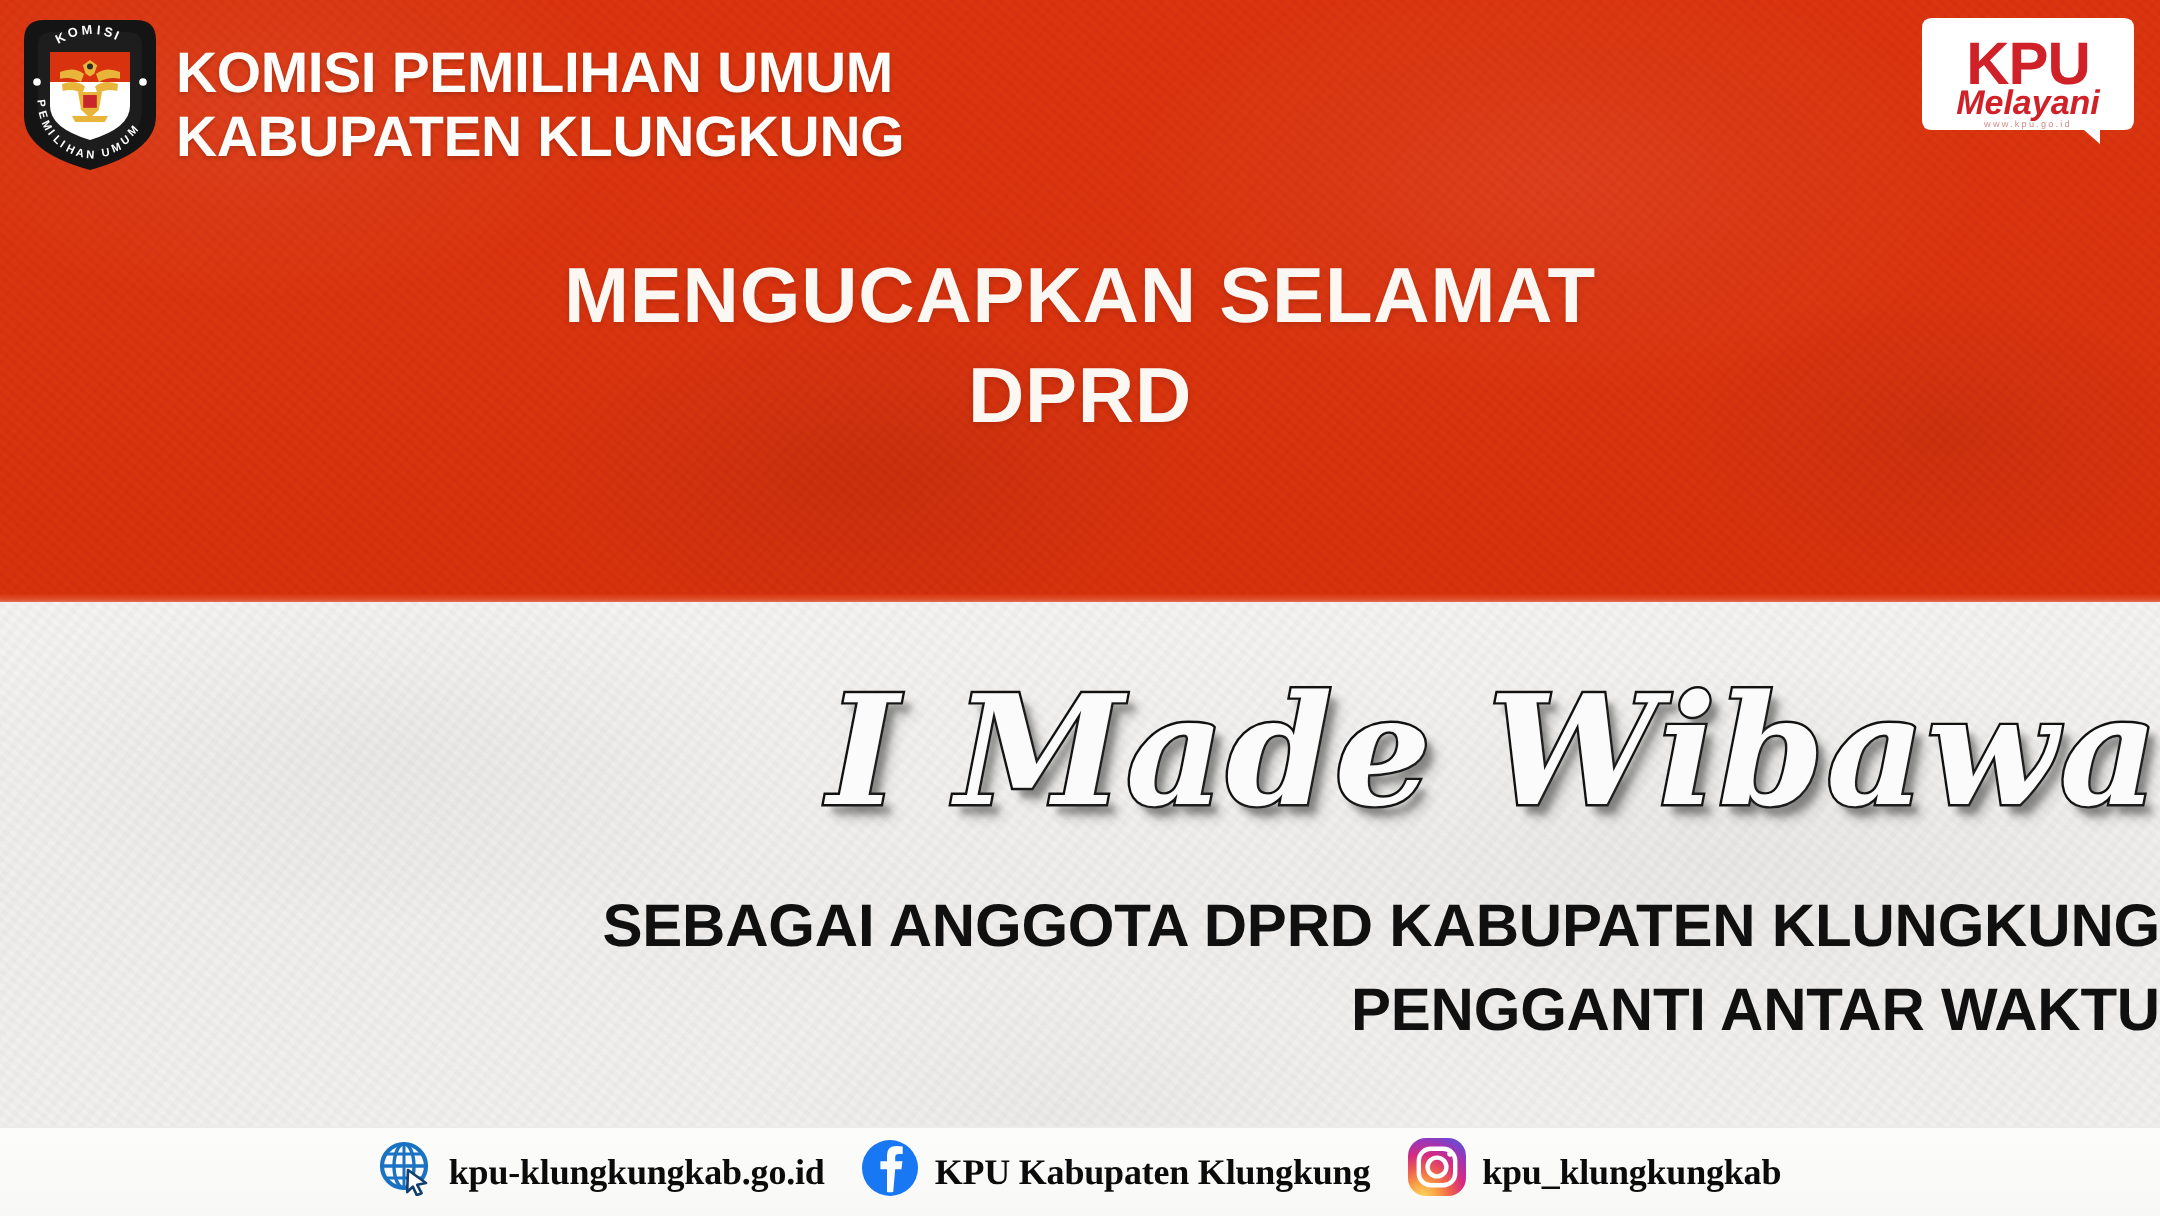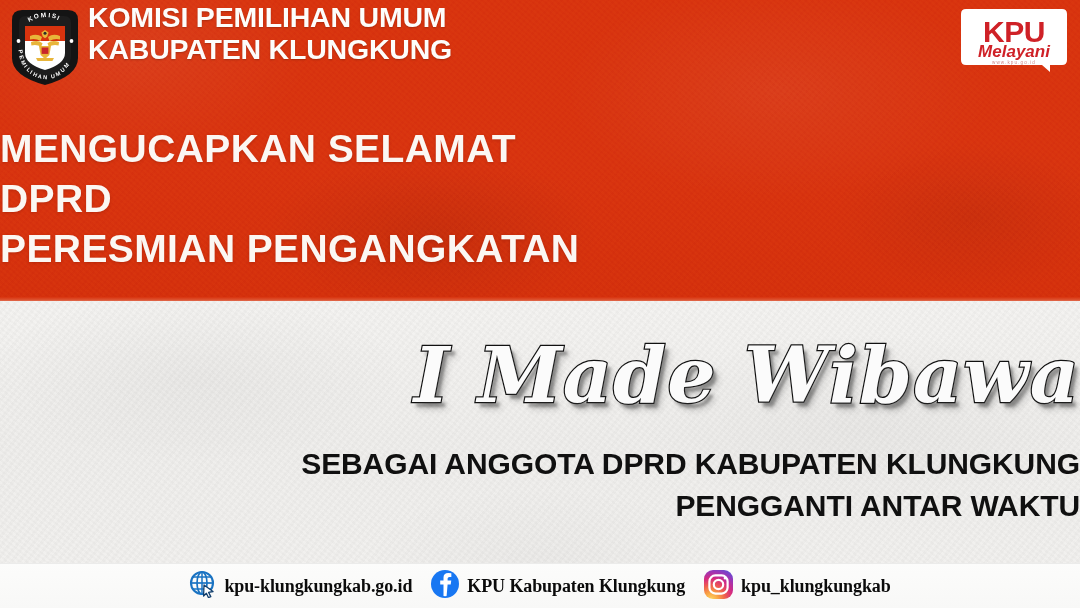--- a/index.html
+++ b/index.html
@@ -51,36 +51,36 @@
       repeating-linear-gradient(38deg, rgba(0,0,0,0.022) 0 2px, rgba(255,255,255,0.03) 2px 4px),
       repeating-linear-gradient(128deg, rgba(0,0,0,0.018) 0 3px, rgba(255,255,255,0.024) 3px 6px);
     mix-blend-mode:multiply; opacity:.7;
   }
 
   
   .kpu-emblem {
     position:absolute; left:6px; top:6px; width:78px; height:82px;
   }
   .org-title {
-    position:absolute; left:88px; top:1px; width:600px;
+    position:absolute; left:88px; top:21px; width:600px;
     color:#fdfdfb; font-weight:700; font-size:28.5px; line-height:32px;
     letter-spacing:-0.2px;
     text-shadow:0 1px 2px rgba(0,0,0,0.22);
     font-stretch:condensed;
   }
   .org-title div { white-space:nowrap; }
 
   .melayani-logo {
     position:absolute; right:10px; top:8px; width:112px; height:68px;
   }
 
   
   .headline {
     position:absolute; left:0; top:124px; width:1080px;
-    text-align:left; color:#fbf7f3;
+    text-align:center; color:#fbf7f3;
     font-size:39px; line-height:50px; font-weight:600;
     letter-spacing:0.4px;
     text-shadow:0 1px 3px rgba(90,15,0,0.25);
   }
   .headline div { white-space:nowrap; }
 
   
   .honoree {
     position:absolute; left:0; top:330px; width:1080px;
     text-align:right;
@@ -188,21 +188,20 @@
       <path d="M3 6 Q3 1 8 1 L104 1 Q109 1 109 6 L109 52 Q109 57 104 57 L92 57 L92 64 L84 57 L8 57 Q3 57 3 52 Z" fill="#ffffff"></path>
       <text x="56" y="34" text-anchor="middle" fill="#cf2127" font-family="Liberation Sans, sans-serif" font-size="30" font-weight="700" letter-spacing="-0.5">KPU</text>
       <text x="56" y="49" text-anchor="middle" fill="#cf2127" font-family="Liberation Sans, sans-serif" font-size="17" font-weight="700" font-style="italic">Melayani</text>
       <text x="56" y="55.5" text-anchor="middle" fill="#d08a88" font-family="Liberation Sans, sans-serif" font-size="4.6" letter-spacing="1.1">www.kpu.go.id</text>
     </svg>
   </div>
 
   <div class="headline">
     <div>MENGUCAPKAN SELAMAT</div>
     <div>DPRD</div>
-    <div>PERESMIAN PENGANGKATAN</div>
   </div>
 
   <div class="honoree">I Made Wibawa</div>
 
   <div class="subtitle">
     <div>SEBAGAI ANGGOTA DPRD KABUPATEN KLUNGKUNG</div>
     <div>PENGGANTI ANTAR WAKTU</div>
   </div>
 
   <div class="footer">

